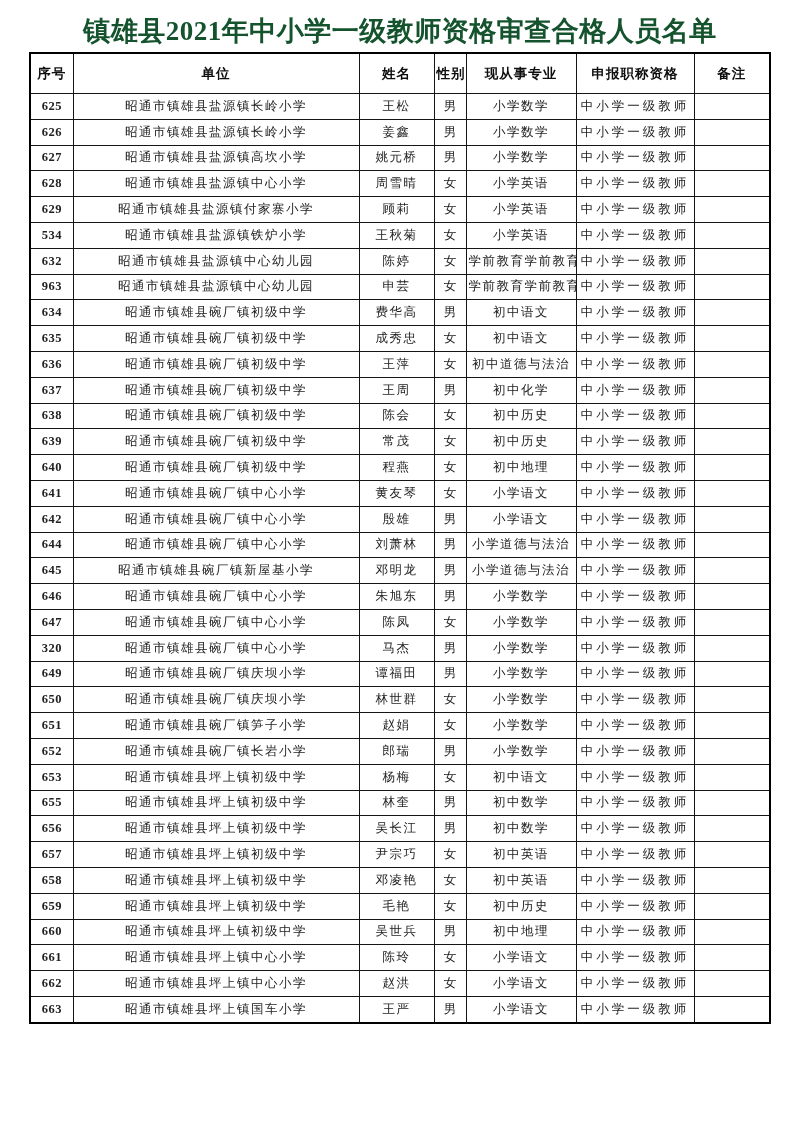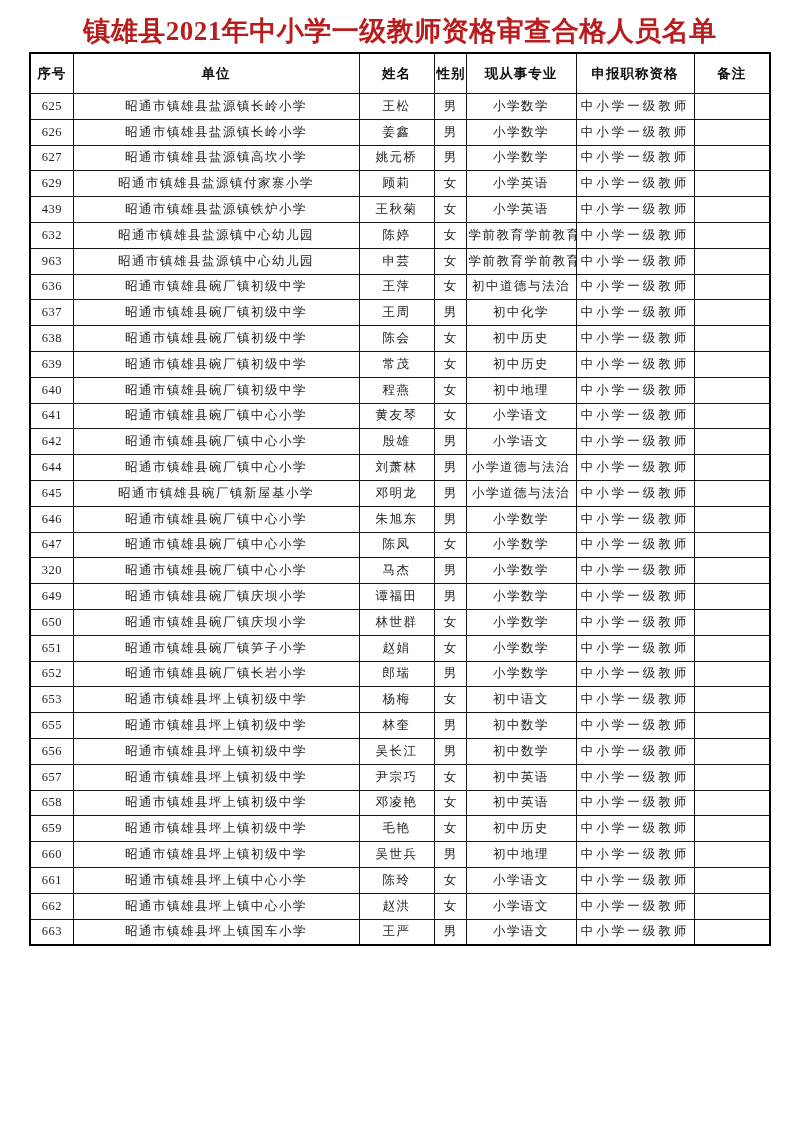--- a/index.html
+++ b/index.html
@@ -16,21 +16,21 @@
     overflow: hidden;
   }
   .doc-title {
     position: absolute;
     top: 13px;
     left: 0;
     width: 100%;
     text-align: center;
     font-size: 27px;
     font-weight: bold;
-    color: #b91c1c;
+    color: #14532d;
     letter-spacing: 0.5px;
     font-family: "Liberation Serif", "DejaVu Serif", serif;
   }
   table.roster {
     position: absolute;
     top: 52px;
     left: 29px;
     width: 740px;
     border-collapse: collapse;
     table-layout: fixed;
@@ -51,21 +51,21 @@
     font-weight: bold;
     color: #0e0e0e;
     letter-spacing: 1px;
   }
   table.roster tbody td {
     height: 24.8px;
     font-size: 12.5px;
     color: #222222;
   }
   
-  td.col-seq { font-size: 12.5px; letter-spacing: 0.5px; }
+  td.col-seq { font-size: 12.5px; letter-spacing: 0.5px; font-weight: bold; }
   td.col-unit { letter-spacing: 1.5px; }
   td.col-name { letter-spacing: 1.5px; }
   td.col-gender { letter-spacing: 0; }
   td.col-subject { letter-spacing: 1.5px; }
   td.col-title { letter-spacing: 3px; }
   td.col-remark { letter-spacing: 0; }
 </style>
 </head>
 <body>
 
@@ -117,34 +117,43 @@
       <tr>
         <td class="col-seq">627</td>
         <td class="col-unit">昭通市镇雄县盐源镇高坎小学</td>
         <td class="col-name">姚元桥</td>
         <td class="col-gender">男</td>
         <td class="col-subject">小学数学</td>
         <td class="col-title">中小学一级教师</td>
         <td class="col-remark"></td>
       </tr>
 
+      <tr>
+        <td class="col-seq">628</td>
+        <td class="col-unit">昭通市镇雄县盐源镇中心小学</td>
+        <td class="col-name">周雪晴</td>
+        <td class="col-gender">女</td>
+        <td class="col-subject">小学英语</td>
+        <td class="col-title">中小学一级教师</td>
+        <td class="col-remark"></td>
+      </tr>
 
       <tr>
         <td class="col-seq">629</td>
         <td class="col-unit">昭通市镇雄县盐源镇付家寨小学</td>
         <td class="col-name">顾莉</td>
         <td class="col-gender">女</td>
         <td class="col-subject">小学英语</td>
         <td class="col-title">中小学一级教师</td>
         <td class="col-remark"></td>
       </tr>
 
 
       <tr>
-        <td class="col-seq">439</td>
+        <td class="col-seq">534</td>
         <td class="col-unit">昭通市镇雄县盐源镇铁炉小学</td>
         <td class="col-name">王秋菊</td>
         <td class="col-gender">女</td>
         <td class="col-subject">小学英语</td>
         <td class="col-title">中小学一级教师</td>
         <td class="col-remark"></td>
       </tr>
 
       <tr>
         <td class="col-seq">632</td>
@@ -159,21 +168,39 @@
       <tr>
         <td class="col-seq">963</td>
         <td class="col-unit">昭通市镇雄县盐源镇中心幼儿园</td>
         <td class="col-name">申芸</td>
         <td class="col-gender">女</td>
         <td class="col-subject">学前教育学前教育</td>
         <td class="col-title">中小学一级教师</td>
         <td class="col-remark"></td>
       </tr>
 
-
+      <tr>
+        <td class="col-seq">634</td>
+        <td class="col-unit">昭通市镇雄县碗厂镇初级中学</td>
+        <td class="col-name">费华高</td>
+        <td class="col-gender">男</td>
+        <td class="col-subject">初中语文</td>
+        <td class="col-title">中小学一级教师</td>
+        <td class="col-remark"></td>
+      </tr>
+
+      <tr>
+        <td class="col-seq">635</td>
+        <td class="col-unit">昭通市镇雄县碗厂镇初级中学</td>
+        <td class="col-name">成秀忠</td>
+        <td class="col-gender">女</td>
+        <td class="col-subject">初中语文</td>
+        <td class="col-title">中小学一级教师</td>
+        <td class="col-remark"></td>
+      </tr>
 
       <tr>
         <td class="col-seq">636</td>
         <td class="col-unit">昭通市镇雄县碗厂镇初级中学</td>
         <td class="col-name">王萍</td>
         <td class="col-gender">女</td>
         <td class="col-subject">初中道德与法治</td>
         <td class="col-title">中小学一级教师</td>
         <td class="col-remark"></td>
       </tr>

